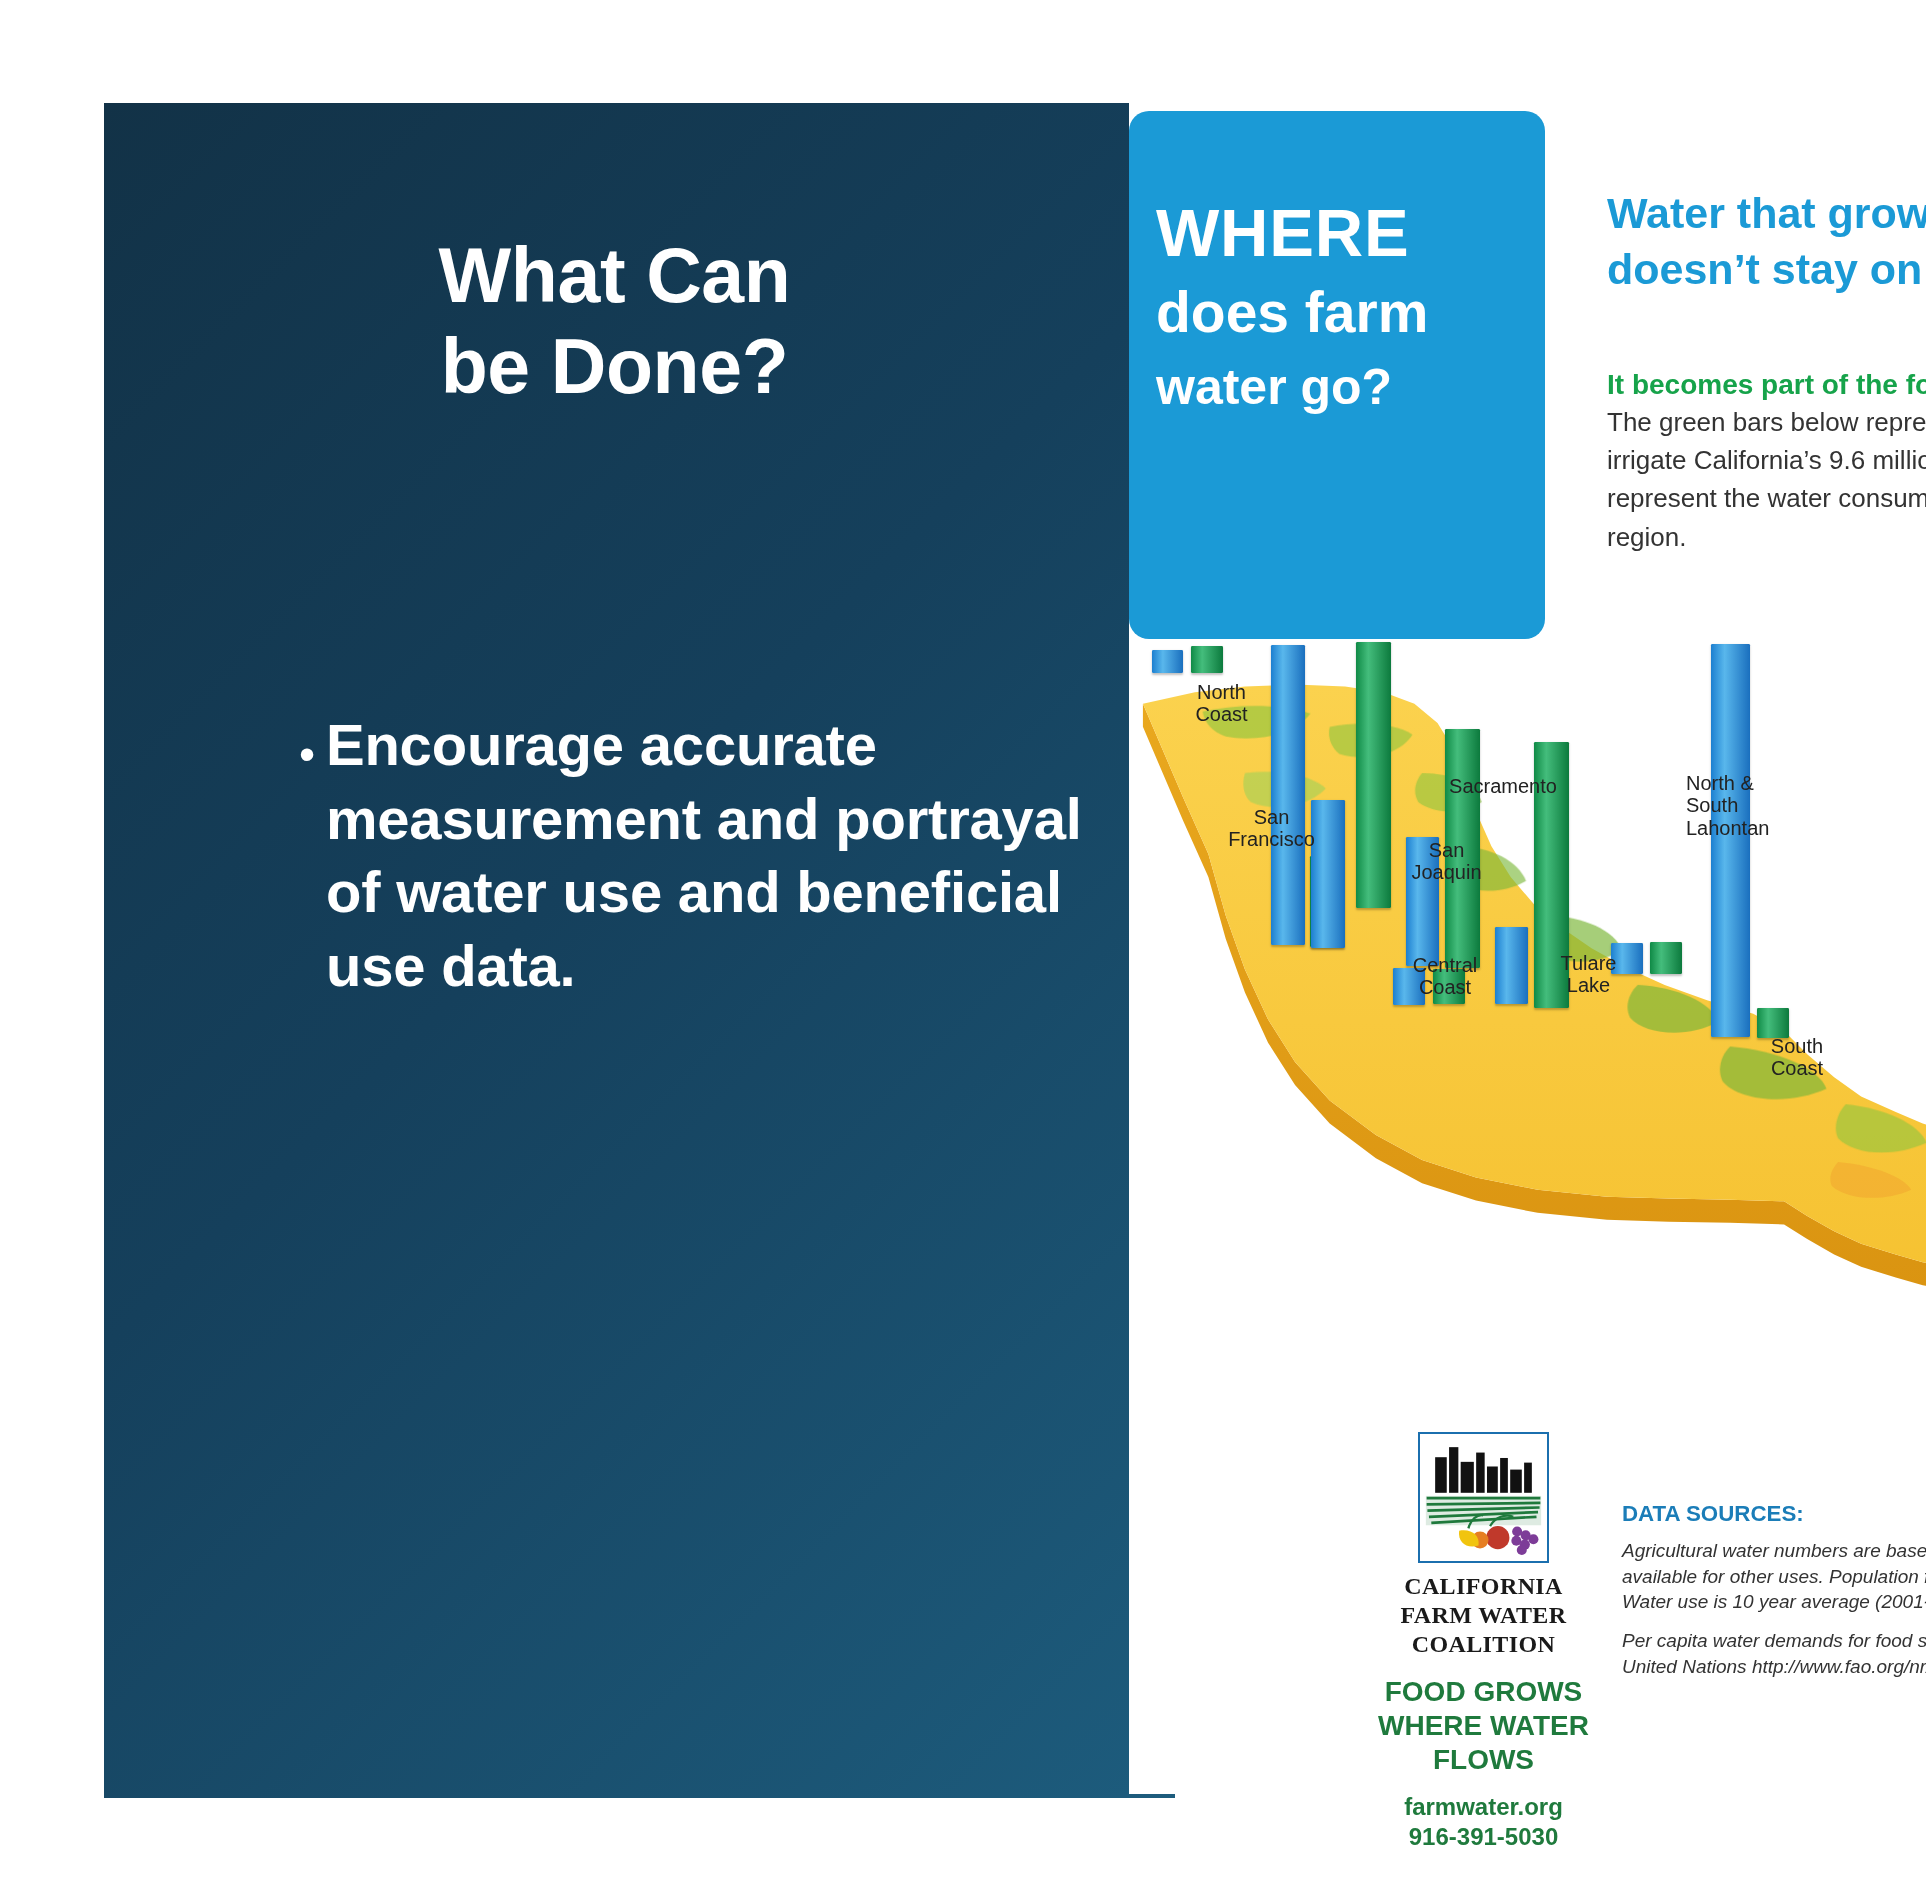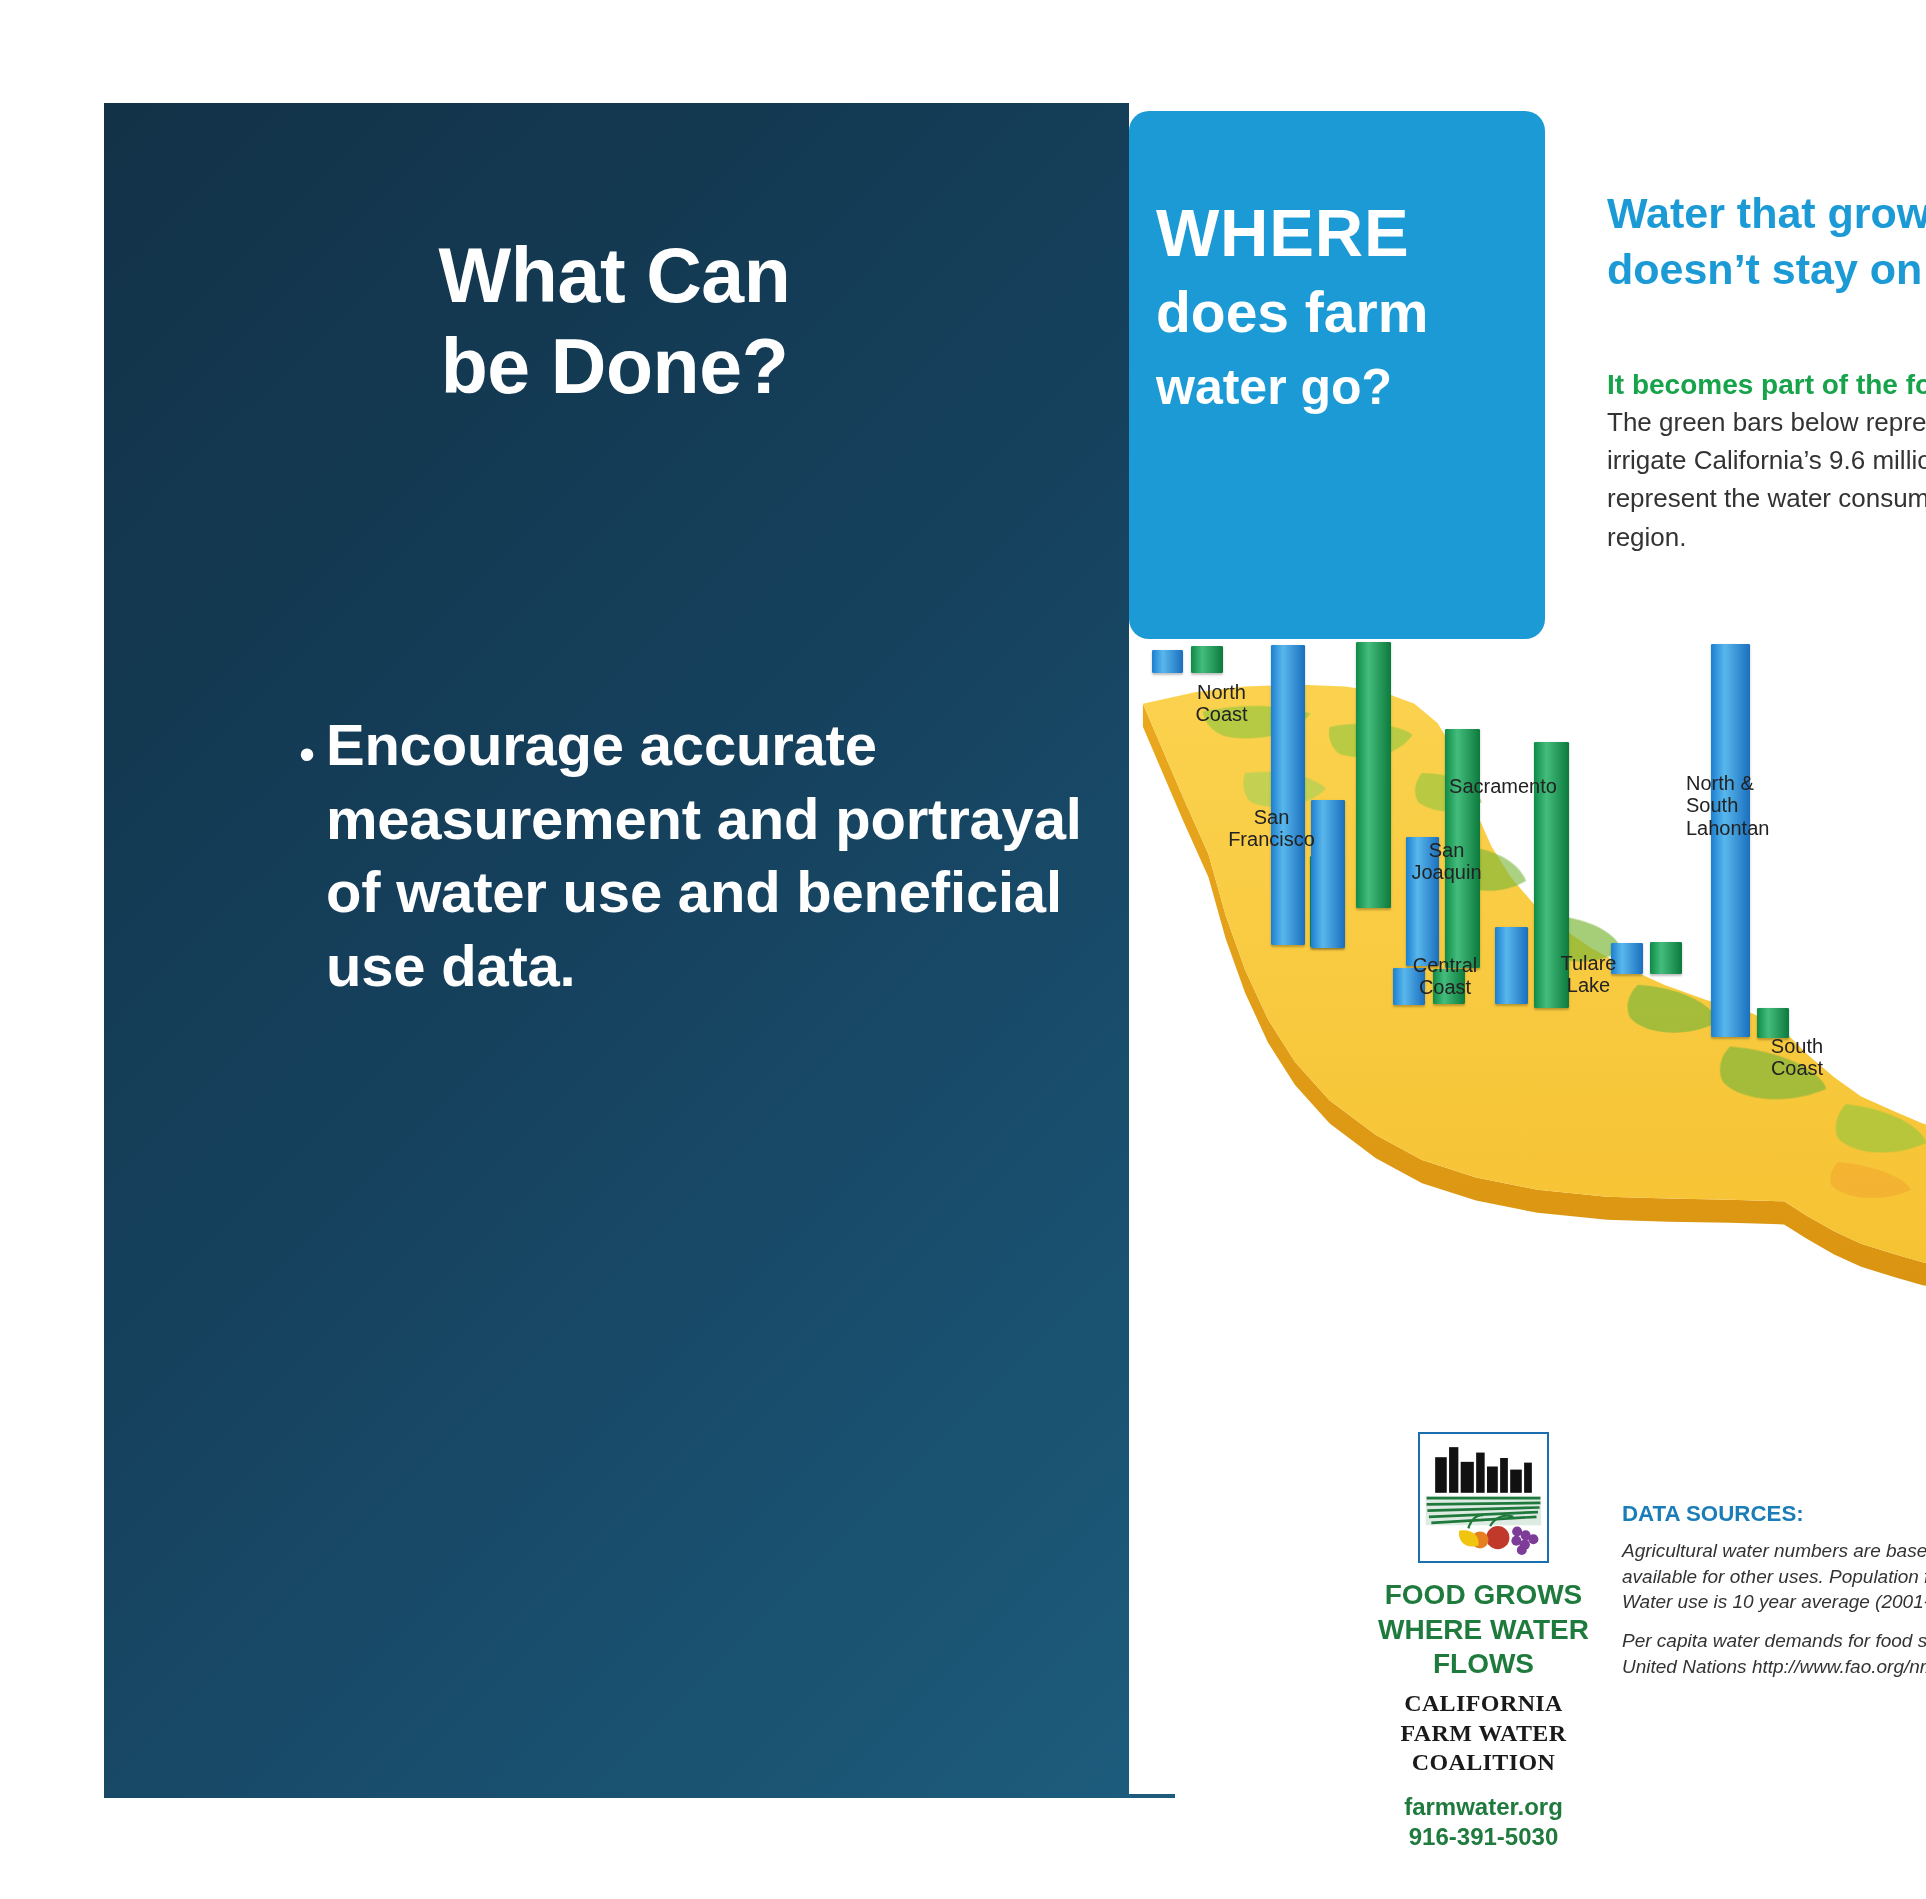--- a/index.html
+++ b/index.html
@@ -429,30 +429,30 @@
             <circle cx="266" cy="286" r="13"></circle>
           <circle cx="288" cy="272" r="13"></circle>
             <circle cx="258" cy="300" r="13"></circle>
         </g>
         <g stroke="#1f7a3d" stroke-width="6" fill="none">
           <path d="M176,238 C190,214 216,206 236,214"></path>
           <path d="M120,244 C126,220 142,208 158,210"></path>
         </g>
       </svg>
     </div>
+    <div id="logo-name">
+      <div>CALIFORNIA</div>
+      <div>FARM WATER</div>
+      <div>COALITION</div>
+    </div>
     <div id="logo-tag">
       <div>FOOD GROWS</div>
       <div>WHERE WATER</div>
       <div>FLOWS</div>
     </div>
-    <div id="logo-name">
-      <div>CALIFORNIA</div>
-      <div>FARM WATER</div>
-      <div>COALITION</div>
-    </div>
     <div id="logo-contact">
       <div>farmwater.org</div>
       <div>916-391-5030</div>
     </div>
   </div>
 
   <div id="datasources">
     <div id="ds-title">DATA SOURCES:</div>
     <div class="ds-p">Agricultural water numbers are based on depletion, or the amount of water used that is no longer available for other uses.  Population figures based on California Water Plan Regional Reports. Water use is 10 year average (2001-2010).  http://www.waterplan.water.ca.gov</div>
     <div class="ds-p">Per capita water demands for food supply is from the Food and Agriculture Organization of the United Nations http://www.fao.org/nr/water/docs/WRM_FP5_waterfood.pdf</div>

